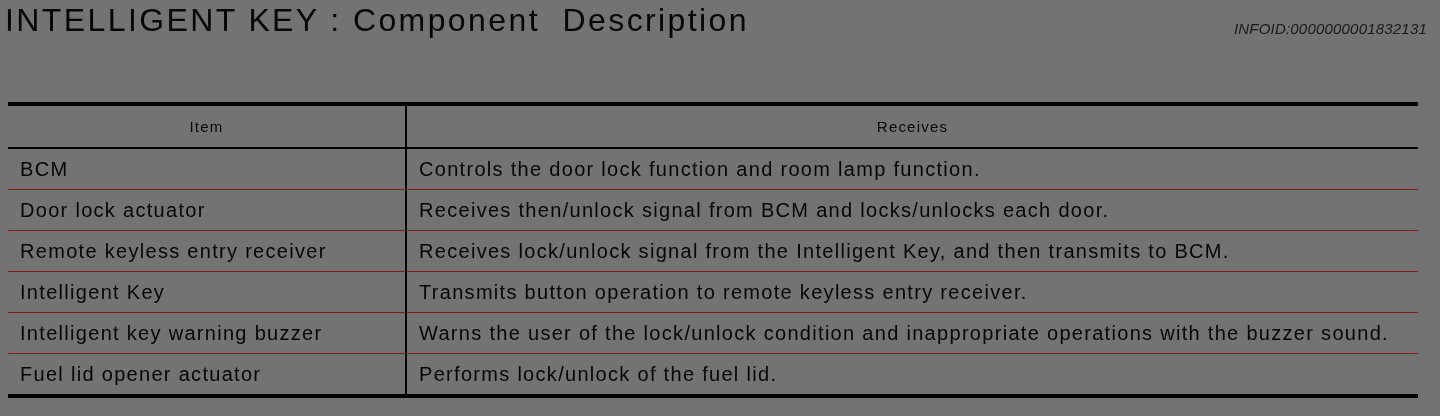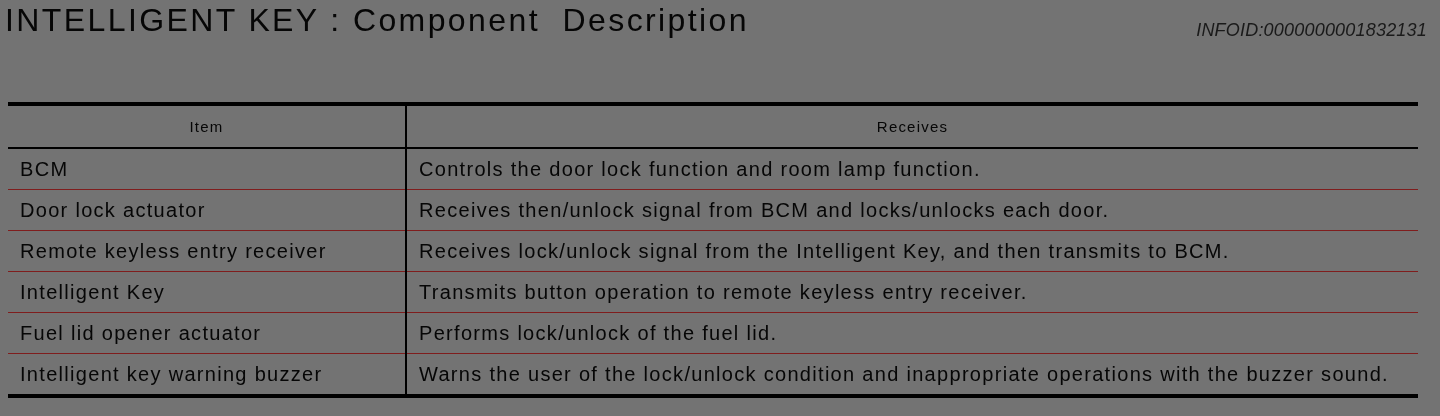--- a/index.html
+++ b/index.html
@@ -29,21 +29,21 @@
     line-height: 41px;
     font-weight: 400;
     letter-spacing: 2.4px;
     white-space: pre;
     color: #060606;
   }
   .infoid {
     position: absolute;
     top: 20px;
     right: 13px;
-    font-size: 18px;
+    font-size: 15px;
     font-style: italic;
     letter-spacing: 0.2px;
     color: #1a1a1a;
     white-space: pre;
   }
   table.component-table {
     position: absolute;
     left: 8px;
     top: 102px;
     width: 1410px;
@@ -113,23 +113,23 @@
       </tr>
       <tr>
         <td class="col-divider">Remote keyless entry receiver</td>
         <td>Receives lock/unlock signal from the Intelligent Key, and then transmits to BCM.</td>
       </tr>
       <tr>
         <td class="col-divider">Intelligent Key</td>
         <td>Transmits button operation to remote keyless entry receiver.</td>
       </tr>
       <tr>
+        <td class="col-divider">Intelligent key warning buzzer</td>
+        <td>Warns the user of the lock/unlock condition and inappropriate operations with the buzzer sound.</td>
+      </tr>
+      <tr>
         <td class="col-divider">Fuel lid opener actuator</td>
         <td>Performs lock/unlock of the fuel lid.</td>
-      </tr>
-      <tr>
-        <td class="col-divider">Intelligent key warning buzzer</td>
-        <td>Warns the user of the lock/unlock condition and inappropriate operations with the buzzer sound.</td>
       </tr>
     </tbody>
   </table>
 
 </div>
 
 </body></html>

